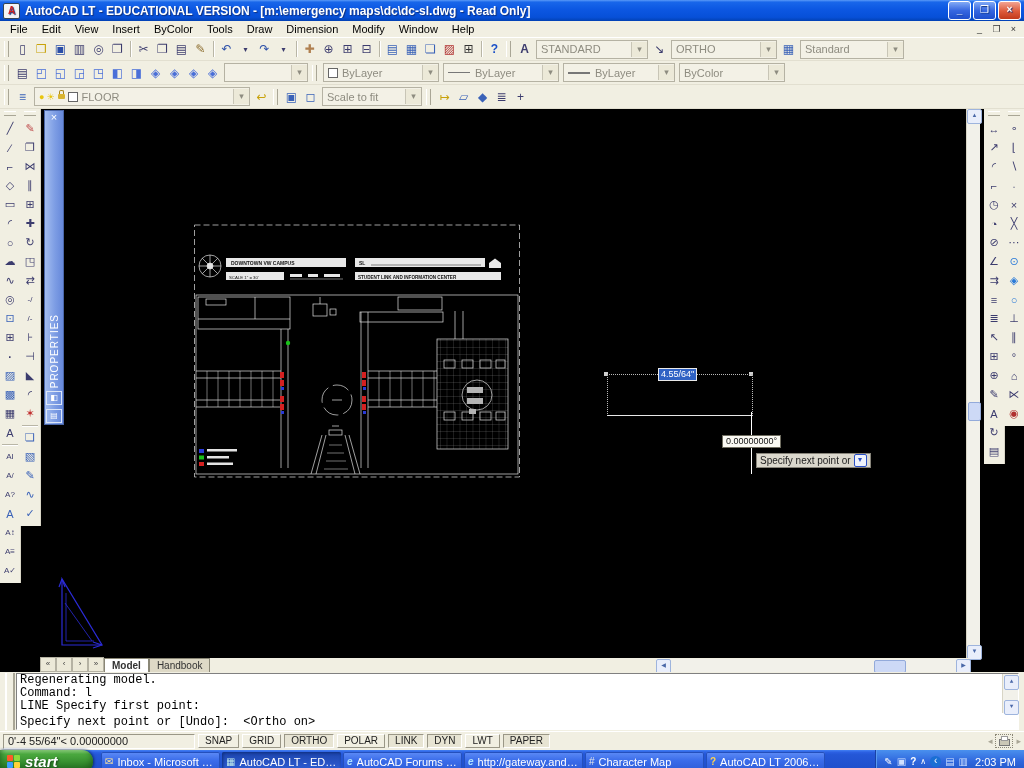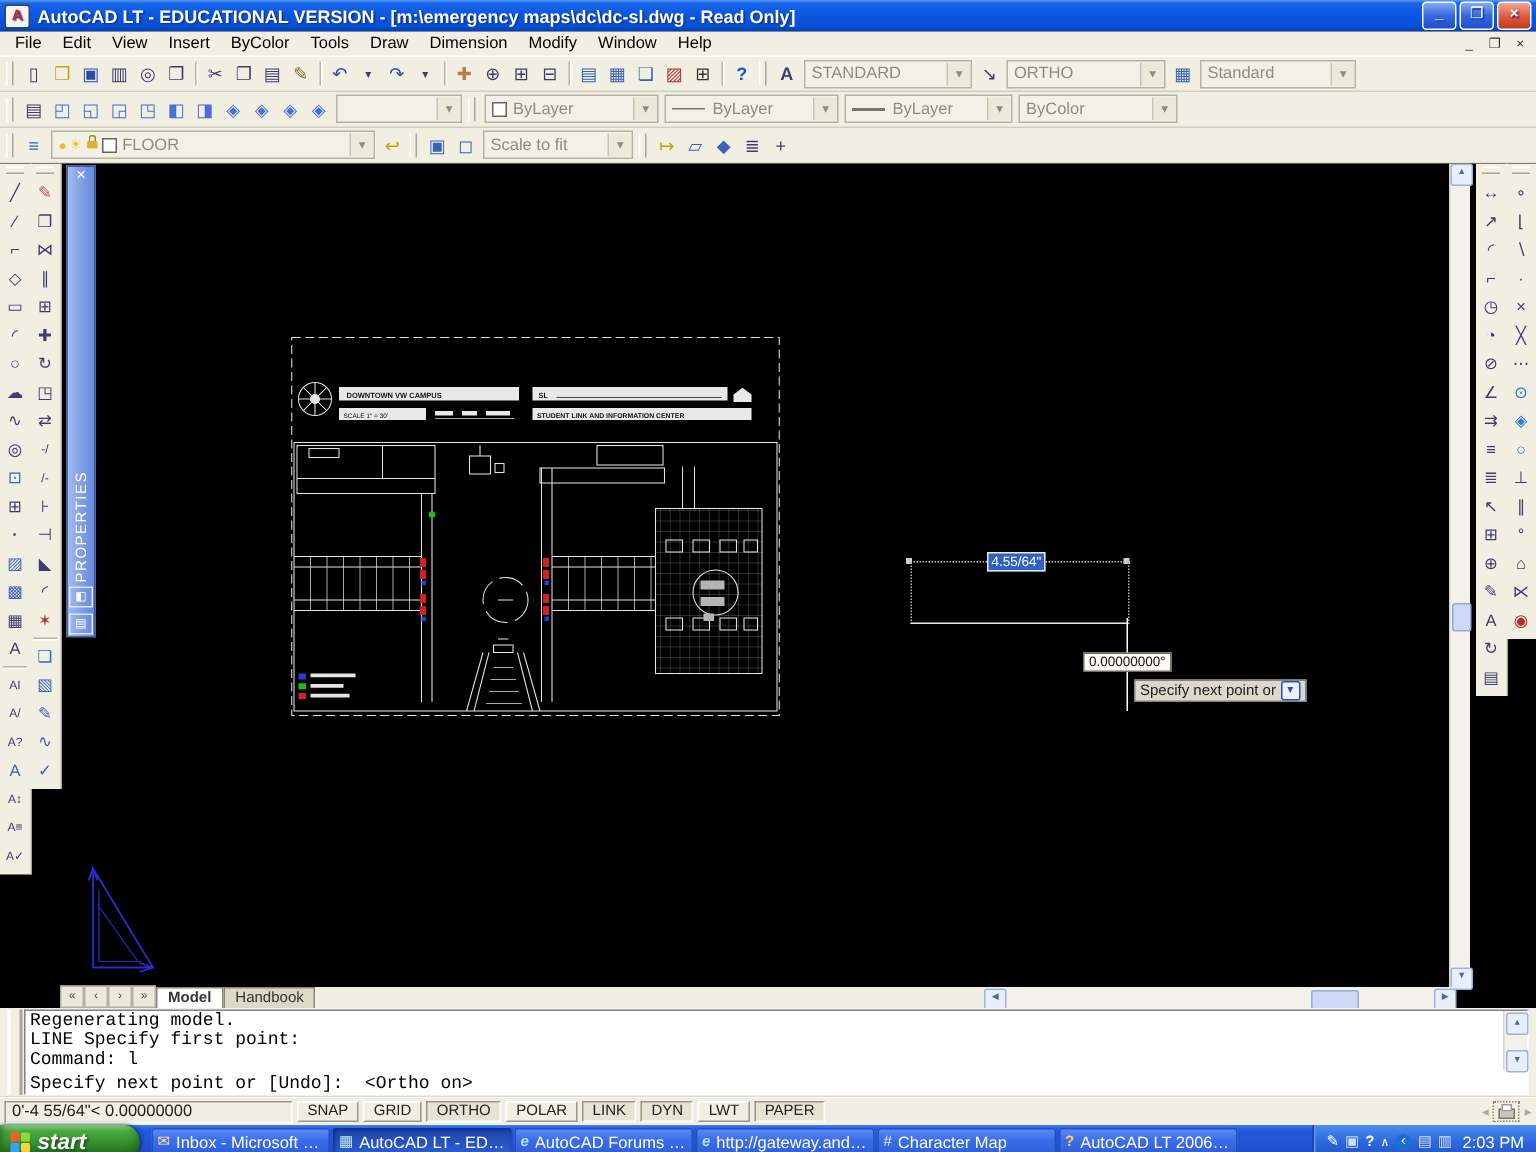--- a/index.html
+++ b/index.html
@@ -816,22 +816,22 @@
   </div>
 </div>
 
 <div class="cmdwin">
   <div class="cmd-splitter"></div>
   <div class="cmd-main">
     <div class="cmd-hist-row">
       <div class="cmd-hist">
 
       <div class="cmd-line">Regenerating model.</div>
+          <div class="cmd-line">Command: l</div>
           <div class="cmd-line">LINE Specify first point:</div>
-          <div class="cmd-line">Command: l</div>
         </div>
       <div class="cmd-vsb">
         <div class="sbtn" style="left:1px;top:1px;width:13px">▲</div>
         <div class="sbtn" style="left:1px;top:26px;width:13px">▼</div>
       </div>
     </div>
     <div class="cmd-sep"></div>
     <div class="cmd-prompt">Specify next point or [Undo]:  &lt;Ortho on&gt;</div>
   </div>
 </div>

